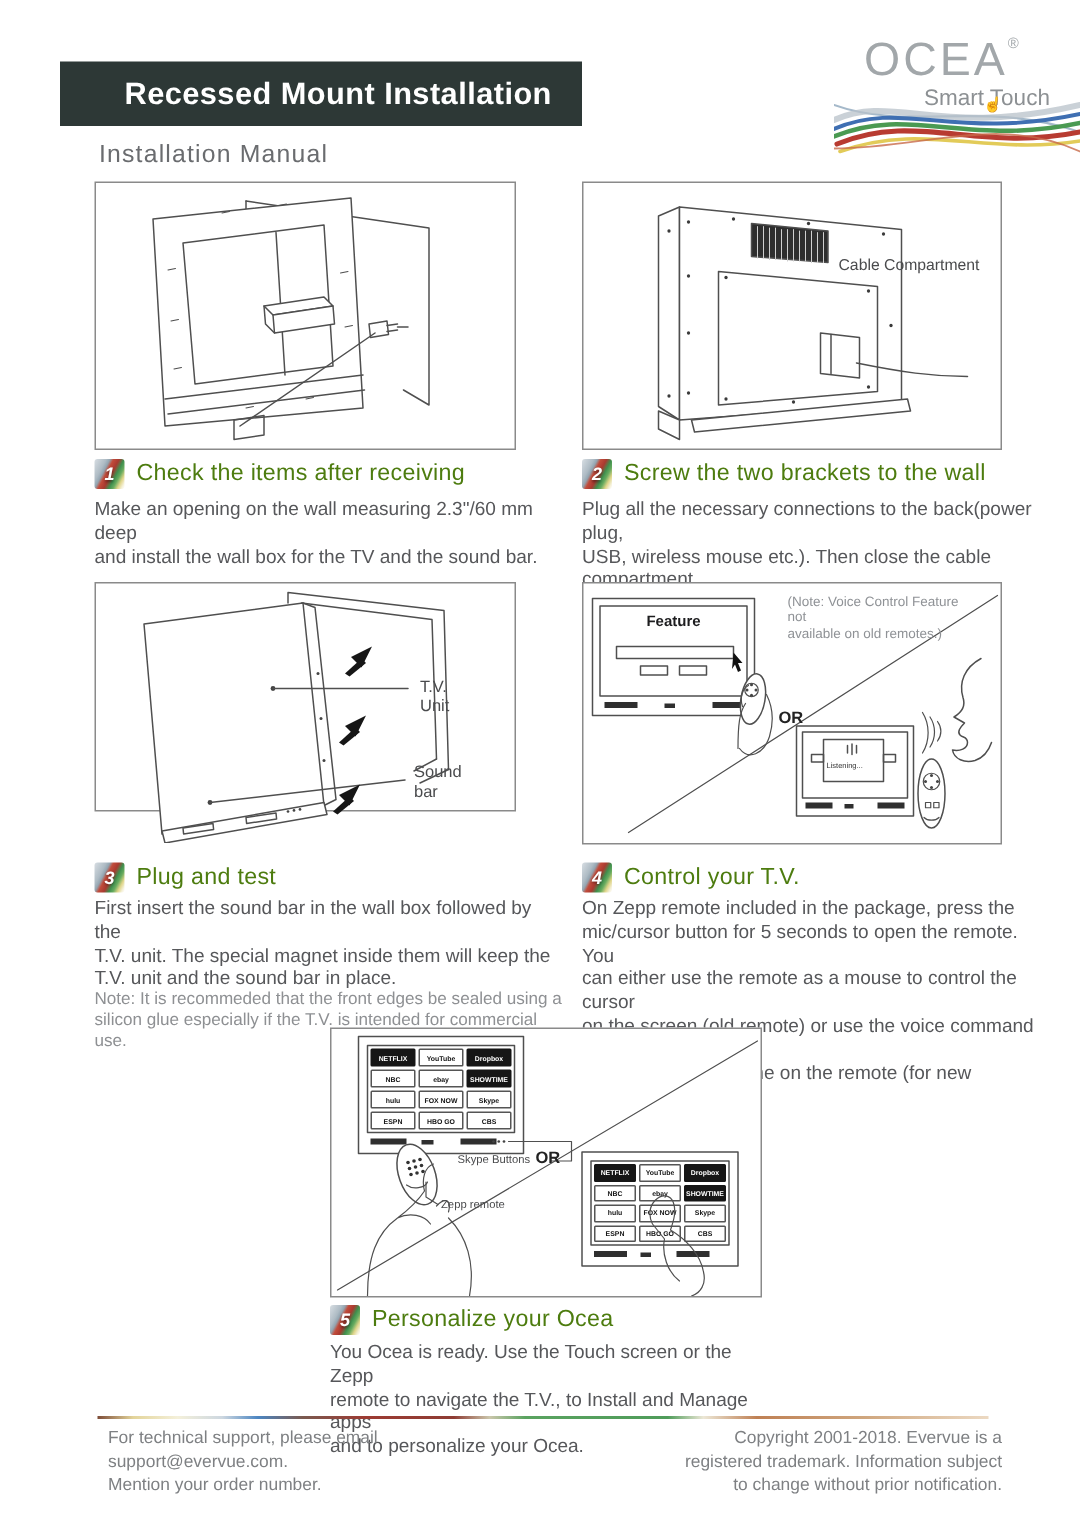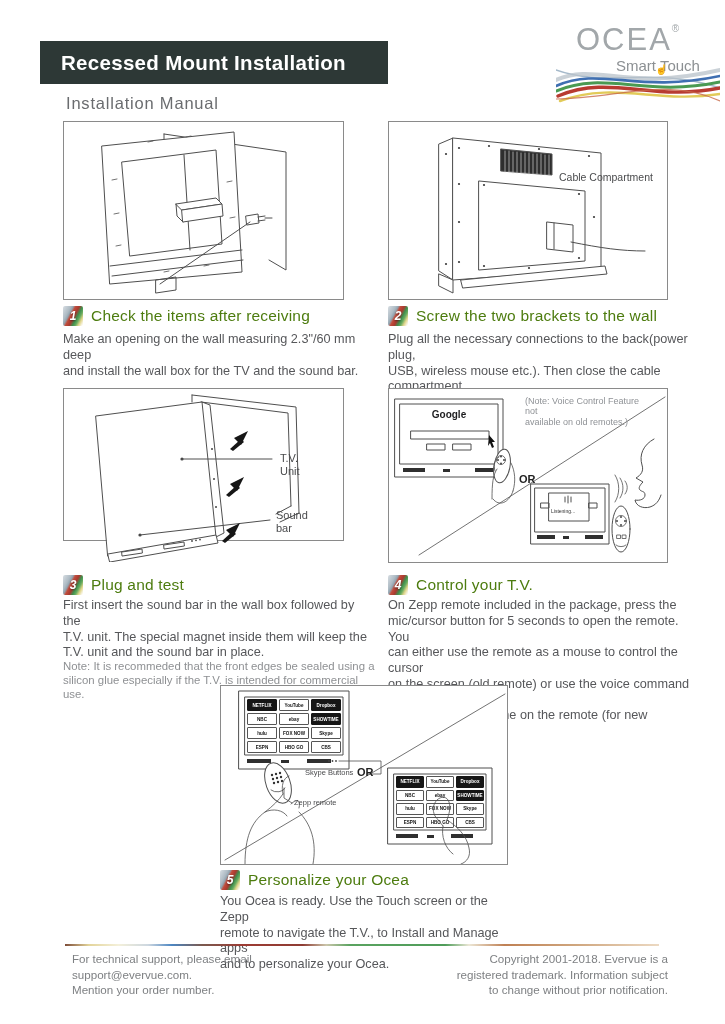--- a/index.html
+++ b/index.html
@@ -1,21 +1,21 @@
 <!DOCTYPE html>
 <html><head>
 <meta charset="utf-8">
 <style>
   html,body{margin:0;padding:0;background:#fff;}
   .page{position:relative;width:725px;height:1024px;background:#fff;overflow:hidden;
         font-family:"Liberation Sans",sans-serif;color:#56575a;}
 
   
   .header-bar{position:absolute;left:40px;top:41px;width:348px;height:43px;background:#2d3836;
-              display:flex;align-items:center;padding-left:21px;box-sizing:border-box;}
+              display:flex;align-items:center;padding-left:43px;box-sizing:border-box;}
   .header-bar h1{margin:0;font-size:20.5px;font-weight:700;color:#fff;letter-spacing:.3px;}
   .subtitle{position:absolute;left:66px;top:94px;font-size:16.5px;color:#6a6c6f;letter-spacing:.8px;}
 
   
   .logo{position:absolute;left:556px;top:20px;width:164px;height:84px;}
   .logo-brand{position:absolute;left:20px;top:2px;font-size:31px;color:#a2a7aa;letter-spacing:2px;font-weight:400;}
   .logo-reg{font-size:10px;vertical-align:18px;letter-spacing:0;}
   .logo-tag{position:absolute;left:60px;top:37px;font-size:15px;color:#8c9093;}
   .logo-hand{position:absolute;left:100px;top:44px;font-size:10px;color:#6a6e71;transform:rotate(8deg);}
 
@@ -229,21 +229,21 @@
           <circle cx="232" cy="128" r="1"></circle>
             <circle cx="228" cy="132" r="1"></circle>
             <circle cx="236" cy="132" r="1"></circle>
             <circle cx="232" cy="136" r="1"></circle>
         </g>
         <rect x="228" y="146" width="3.5" height="3.5" class="thin"></rect>
           <rect x="233.5" y="146" width="3.5" height="3.5" class="thin"></rect>
         <path class="thin" d="M227,156 a6,4 0 0 0 10,0"></path>
       </g>
     </svg>
-    <div class="lbl" style="left:11px;top:20px;width:98px;text-align:center;font-size:10px;font-weight:700;color:#1d1d1f;">Google</div>
+    <div class="lbl" style="left:11px;top:20px;width:98px;text-align:center;font-size:10px;font-weight:700;color:#1d1d1f;">Feature</div>
     <div class="lbl" style="left:136px;top:7px;width:125px;font-size:9px;color:#8f9296;">(Note: Voice Control Feature not
 available on old remotes.)</div>
     <div class="lbl" style="left:130px;top:84px;font-size:11px;font-weight:700;color:#222;">OR</div>
     <div class="lbl" style="left:162px;top:120px;font-size:5px;color:#333;">Listening...</div>
   </div>
 
   <div class="step-head" style="left:63px;top:575px;">
     <div class="badge">3</div>
     <div class="step-title">Plug and test</div>
   </div>

